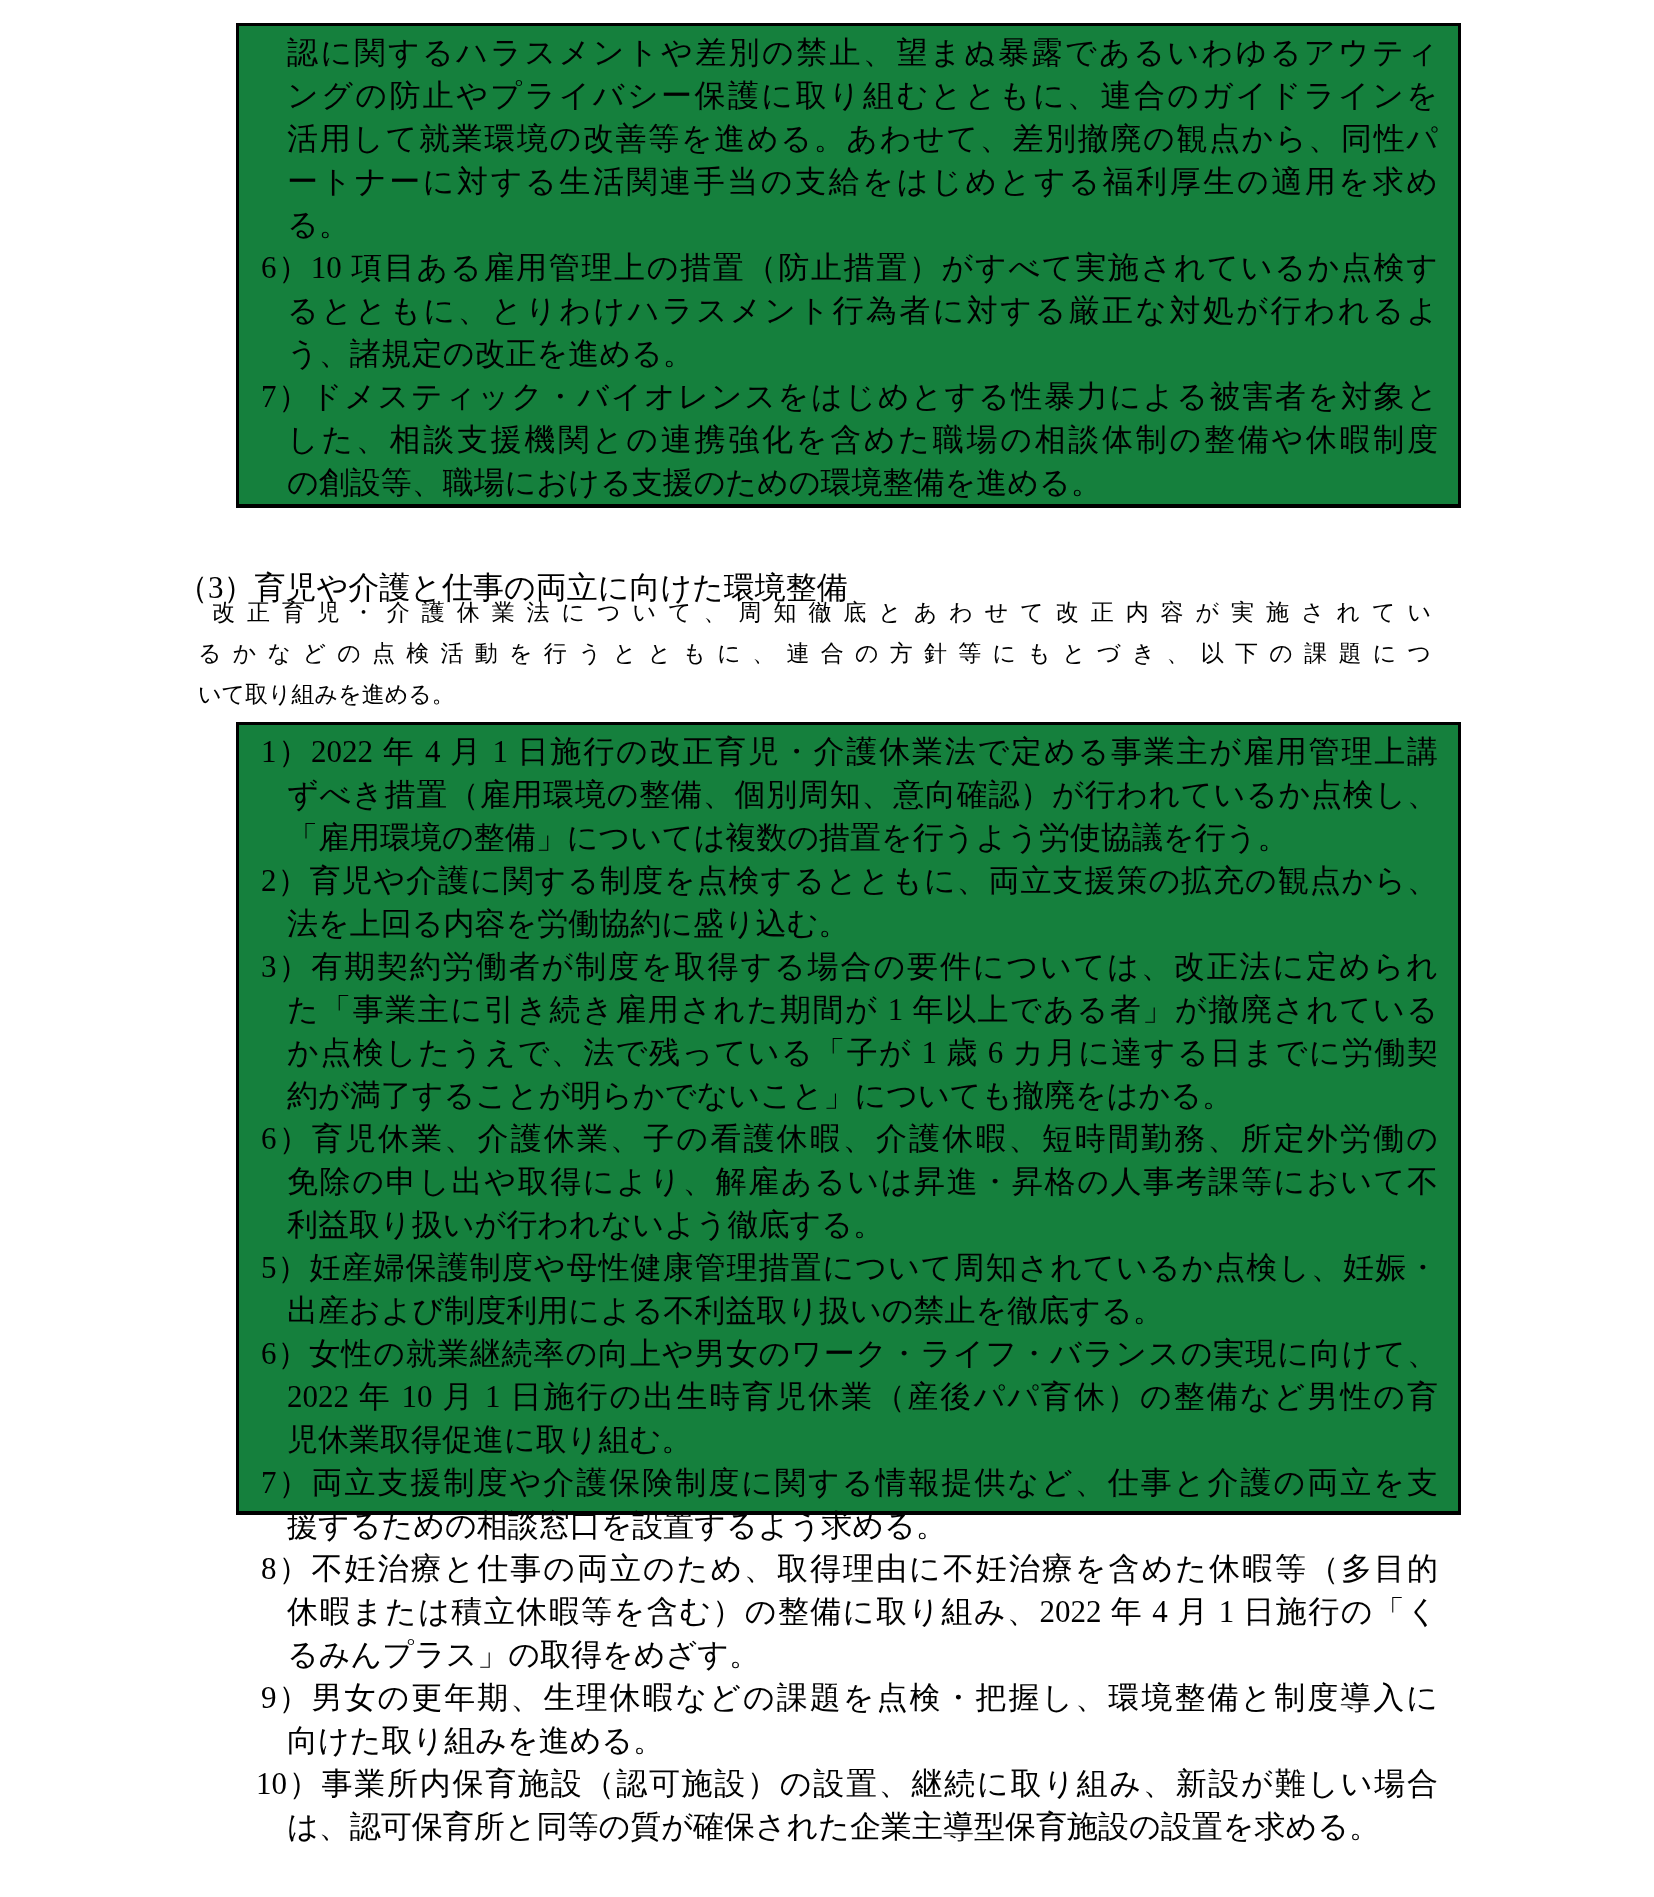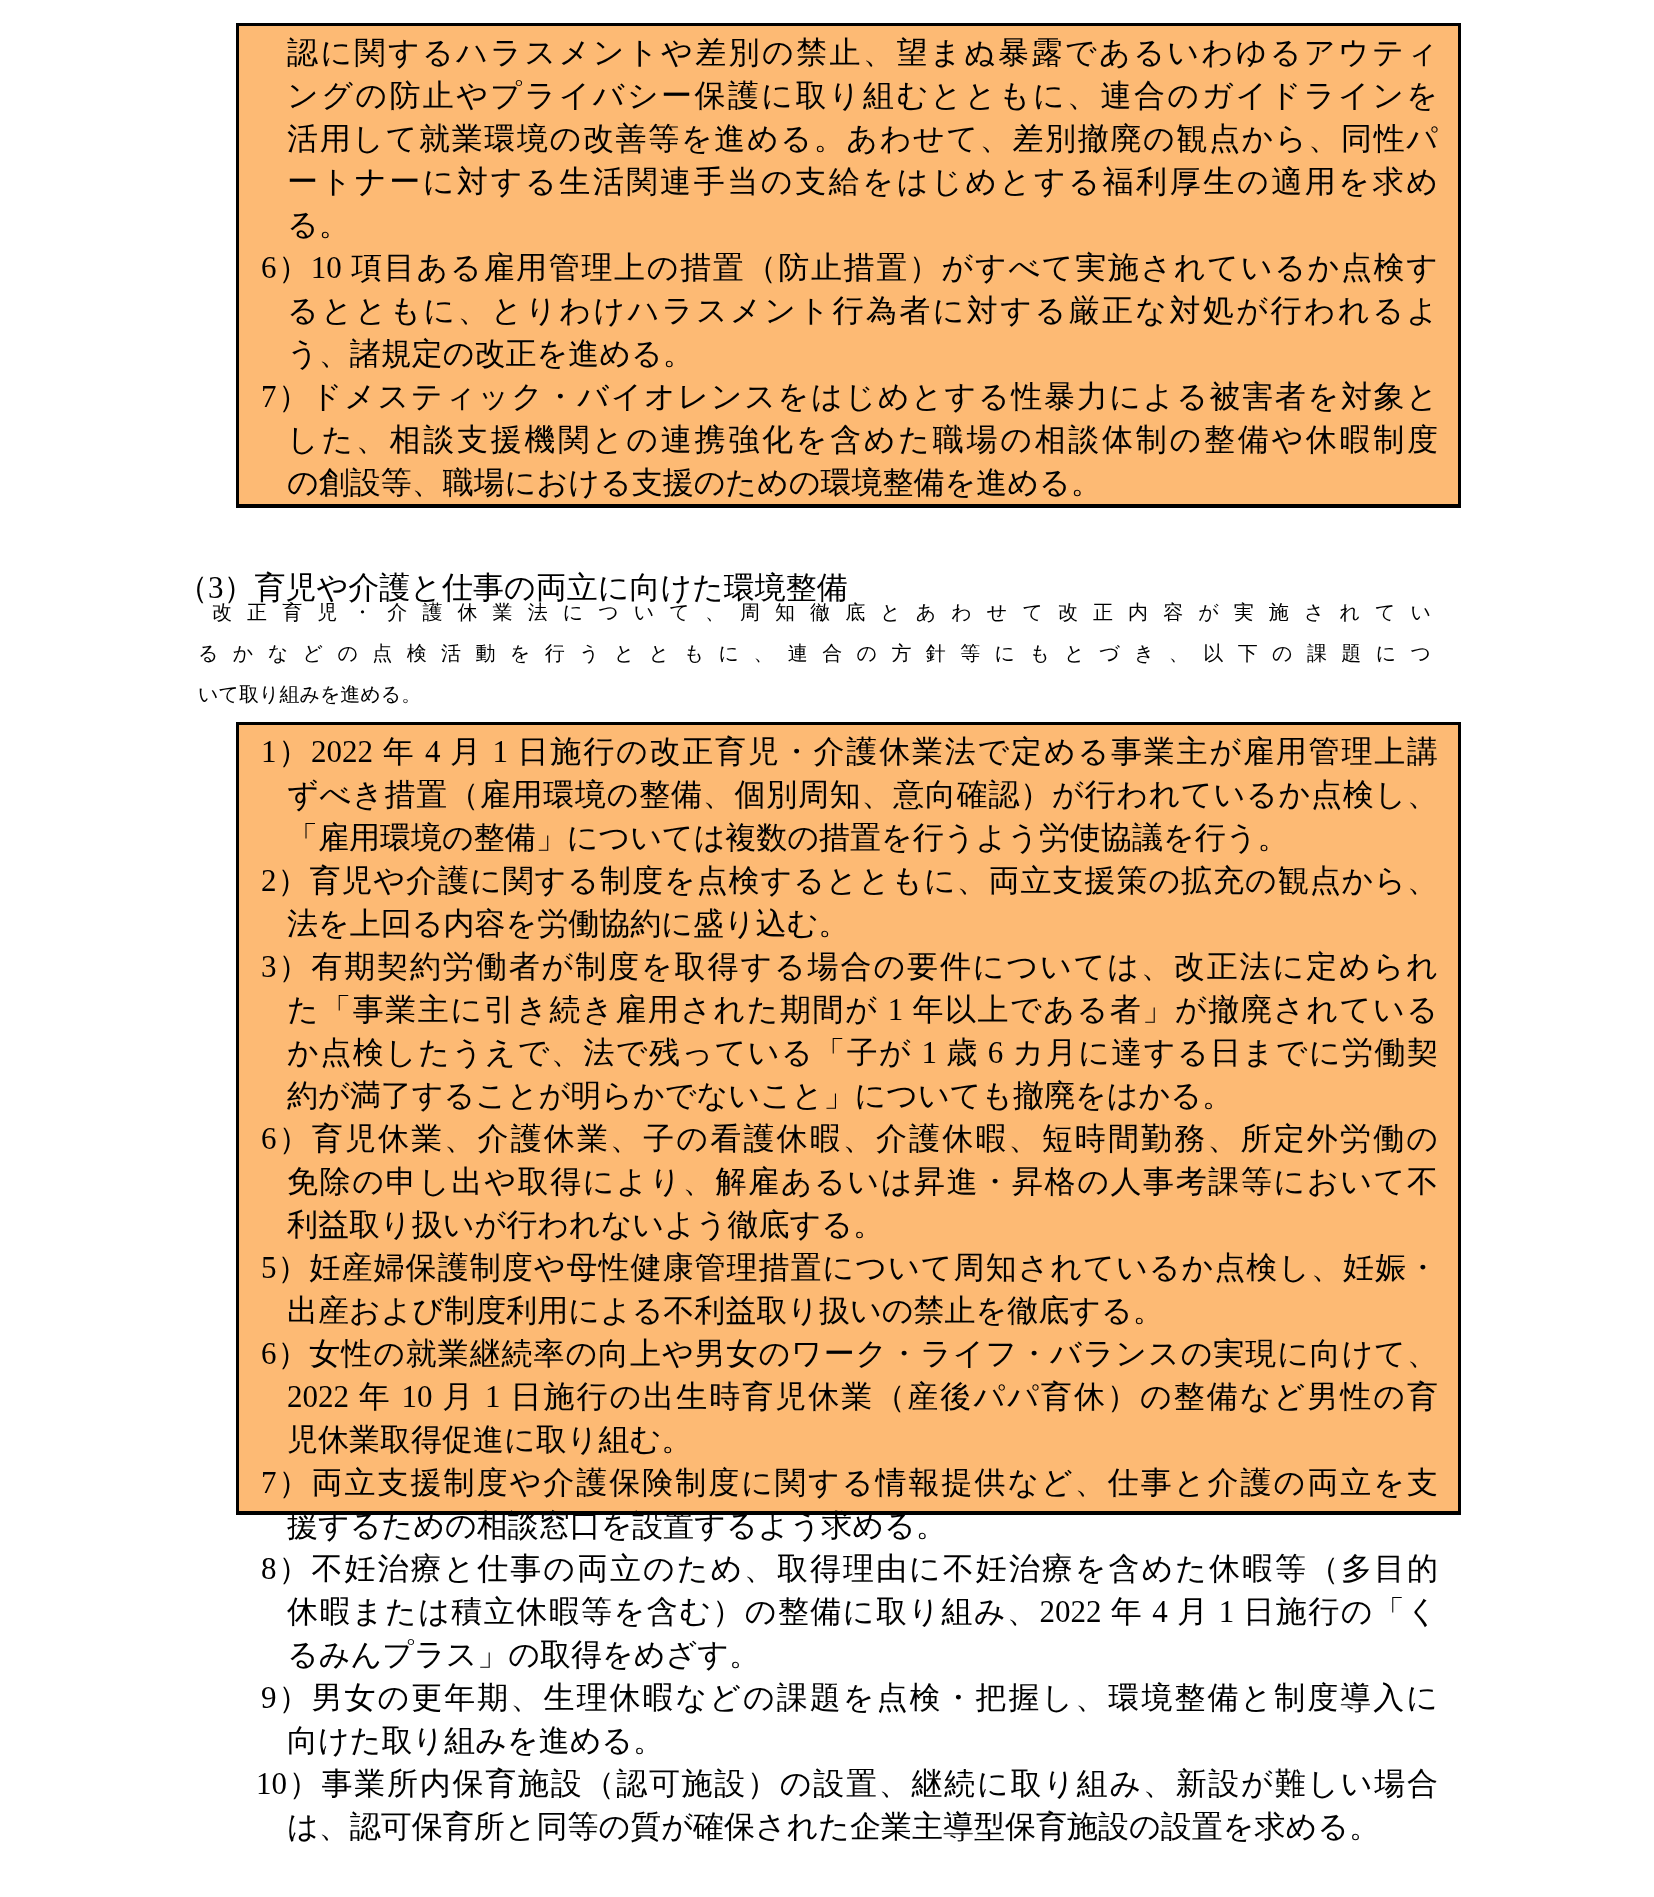--- a/index.html
+++ b/index.html
@@ -13,21 +13,21 @@
     overflow: hidden;
   }
   .box {
     position: absolute;
     left: 236px;
     width: 1225px;
     border: 3px solid #000;
     border-bottom-width: 4px;
     box-sizing: border-box;
     padding: 5px 20px 0 0;
-    background: #fdba74;
+    background: #15803d;
   }
   #box1 { top: 23px;  height: 485px;  }
   #box2 { top: 722px; height: 793px; }
   .line {
     font-size: 31px;
     line-height: 43px;
     height: 43px;
     white-space: nowrap;
     overflow: visible;
   }
@@ -44,21 +44,21 @@
     white-space: nowrap;
     margin-top: 20px;
   }
   .para {
     position: absolute;
     left: 198px;
     top: 592px;
     width: 1233px;
   }
   .para .pline {
-    font-size: 20px;
+    font-size: 23px;
     line-height: 41px;
     height: 41px;
     white-space: nowrap;
   }
   .para .pline.indent { padding-left: 14px; }
 </style>
 </head>
 <body>
 
 <div class="box" id="box1">

